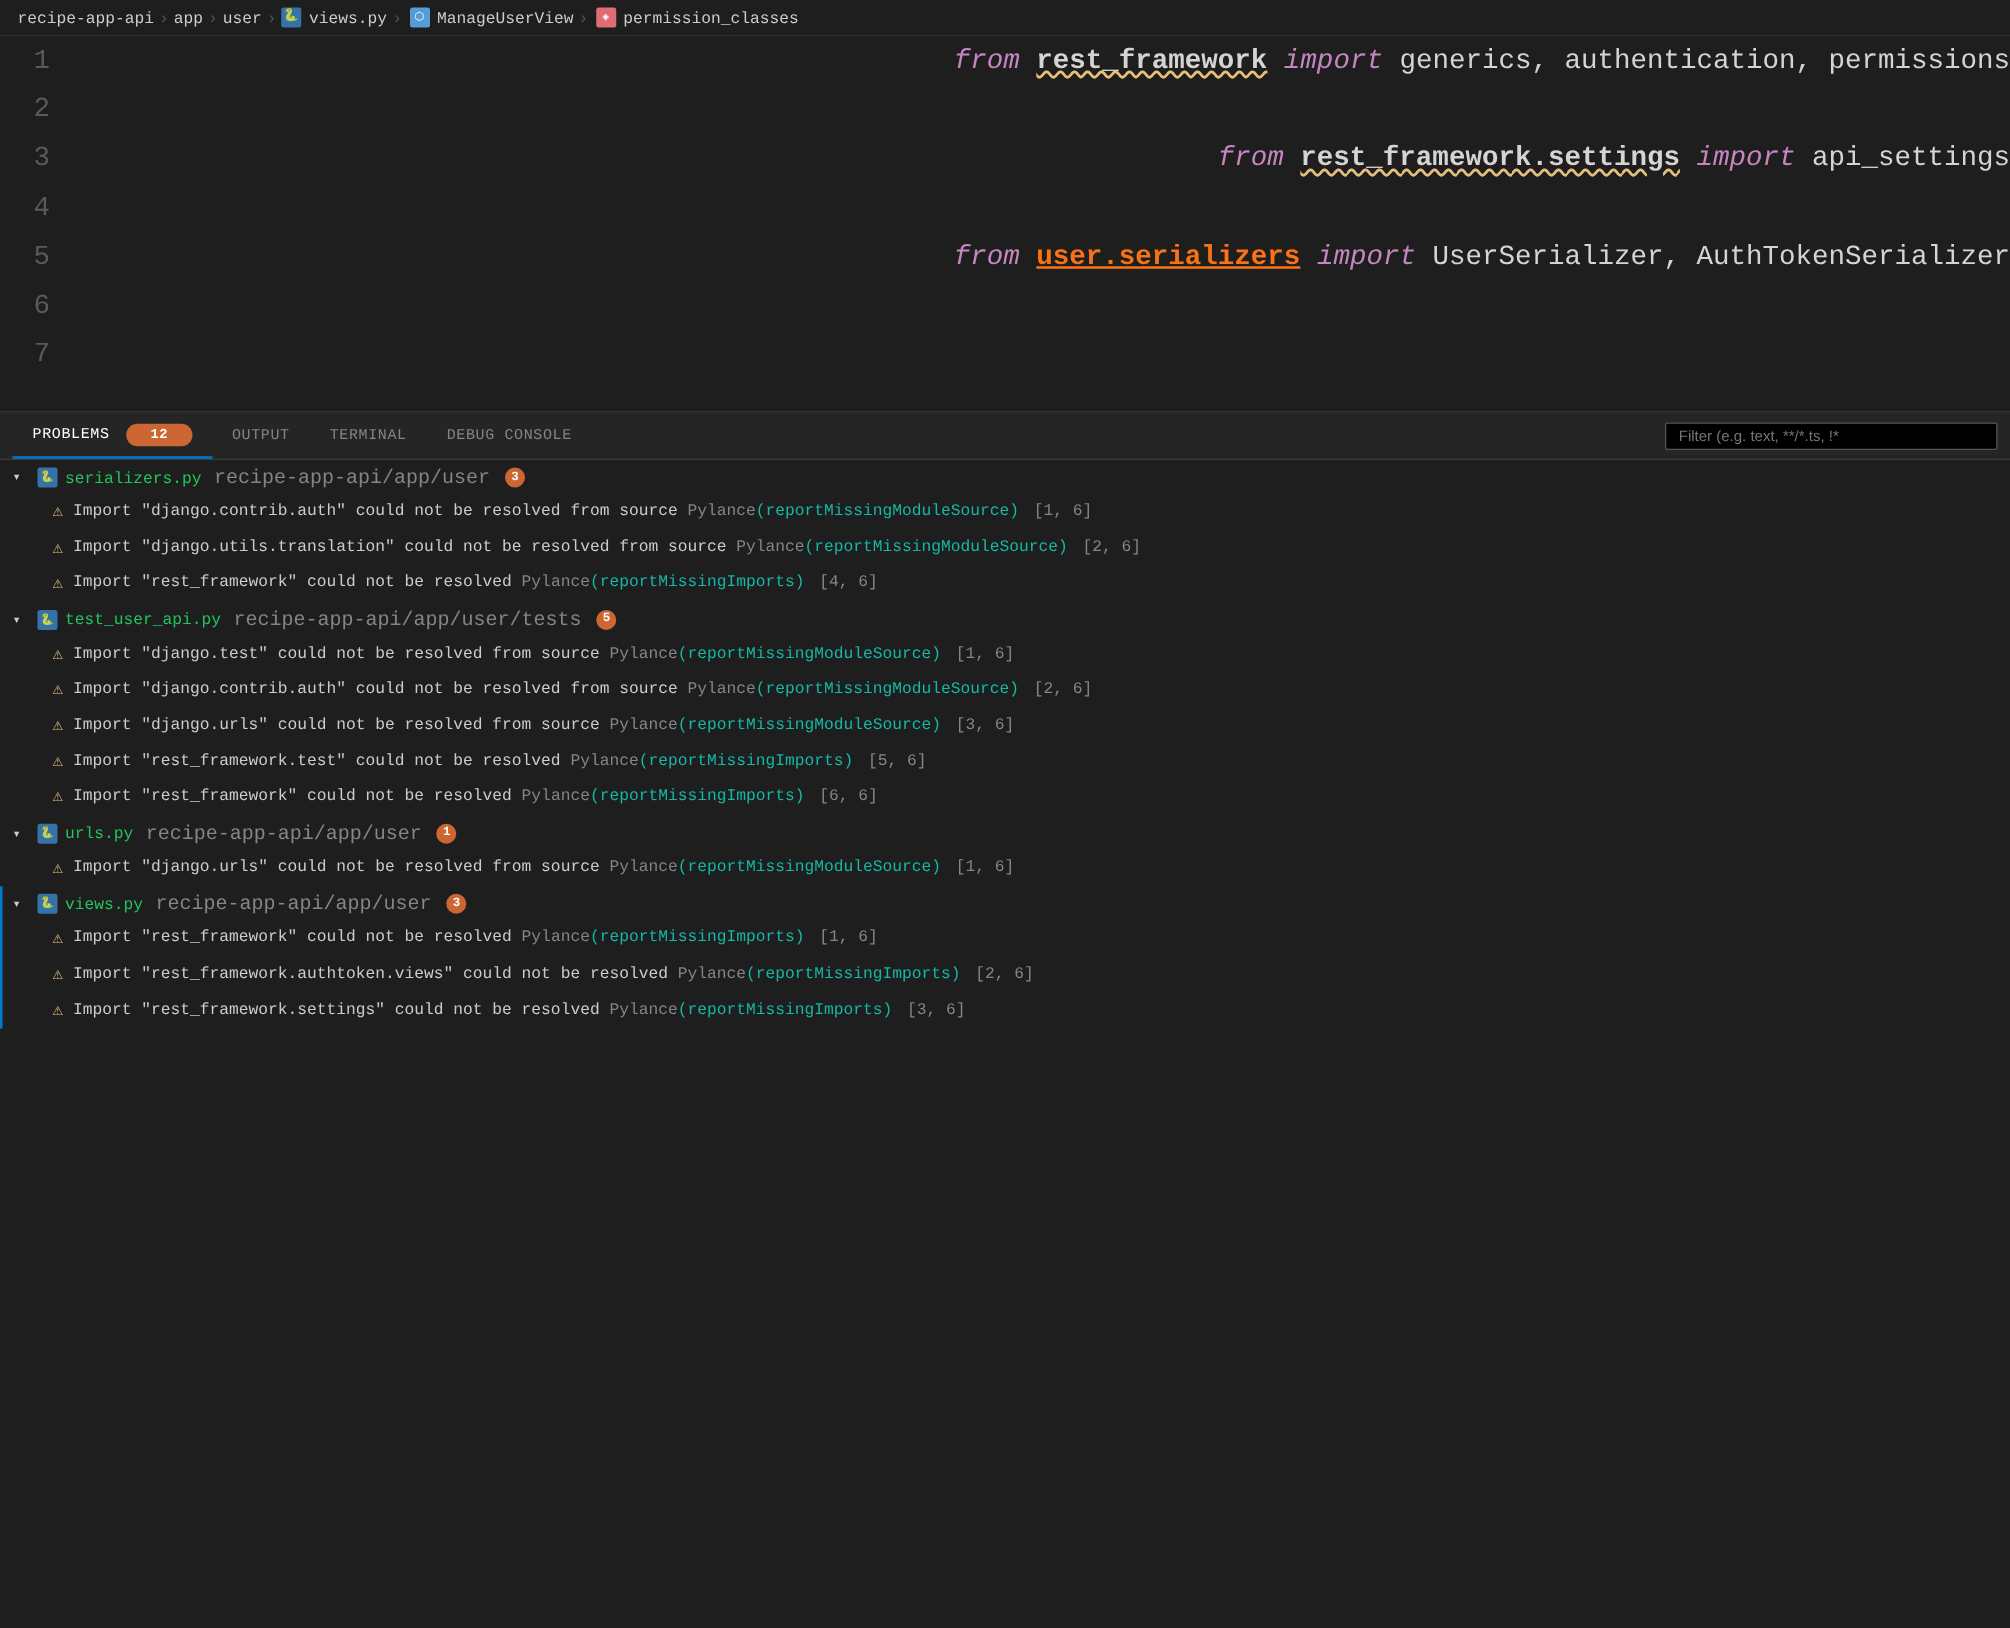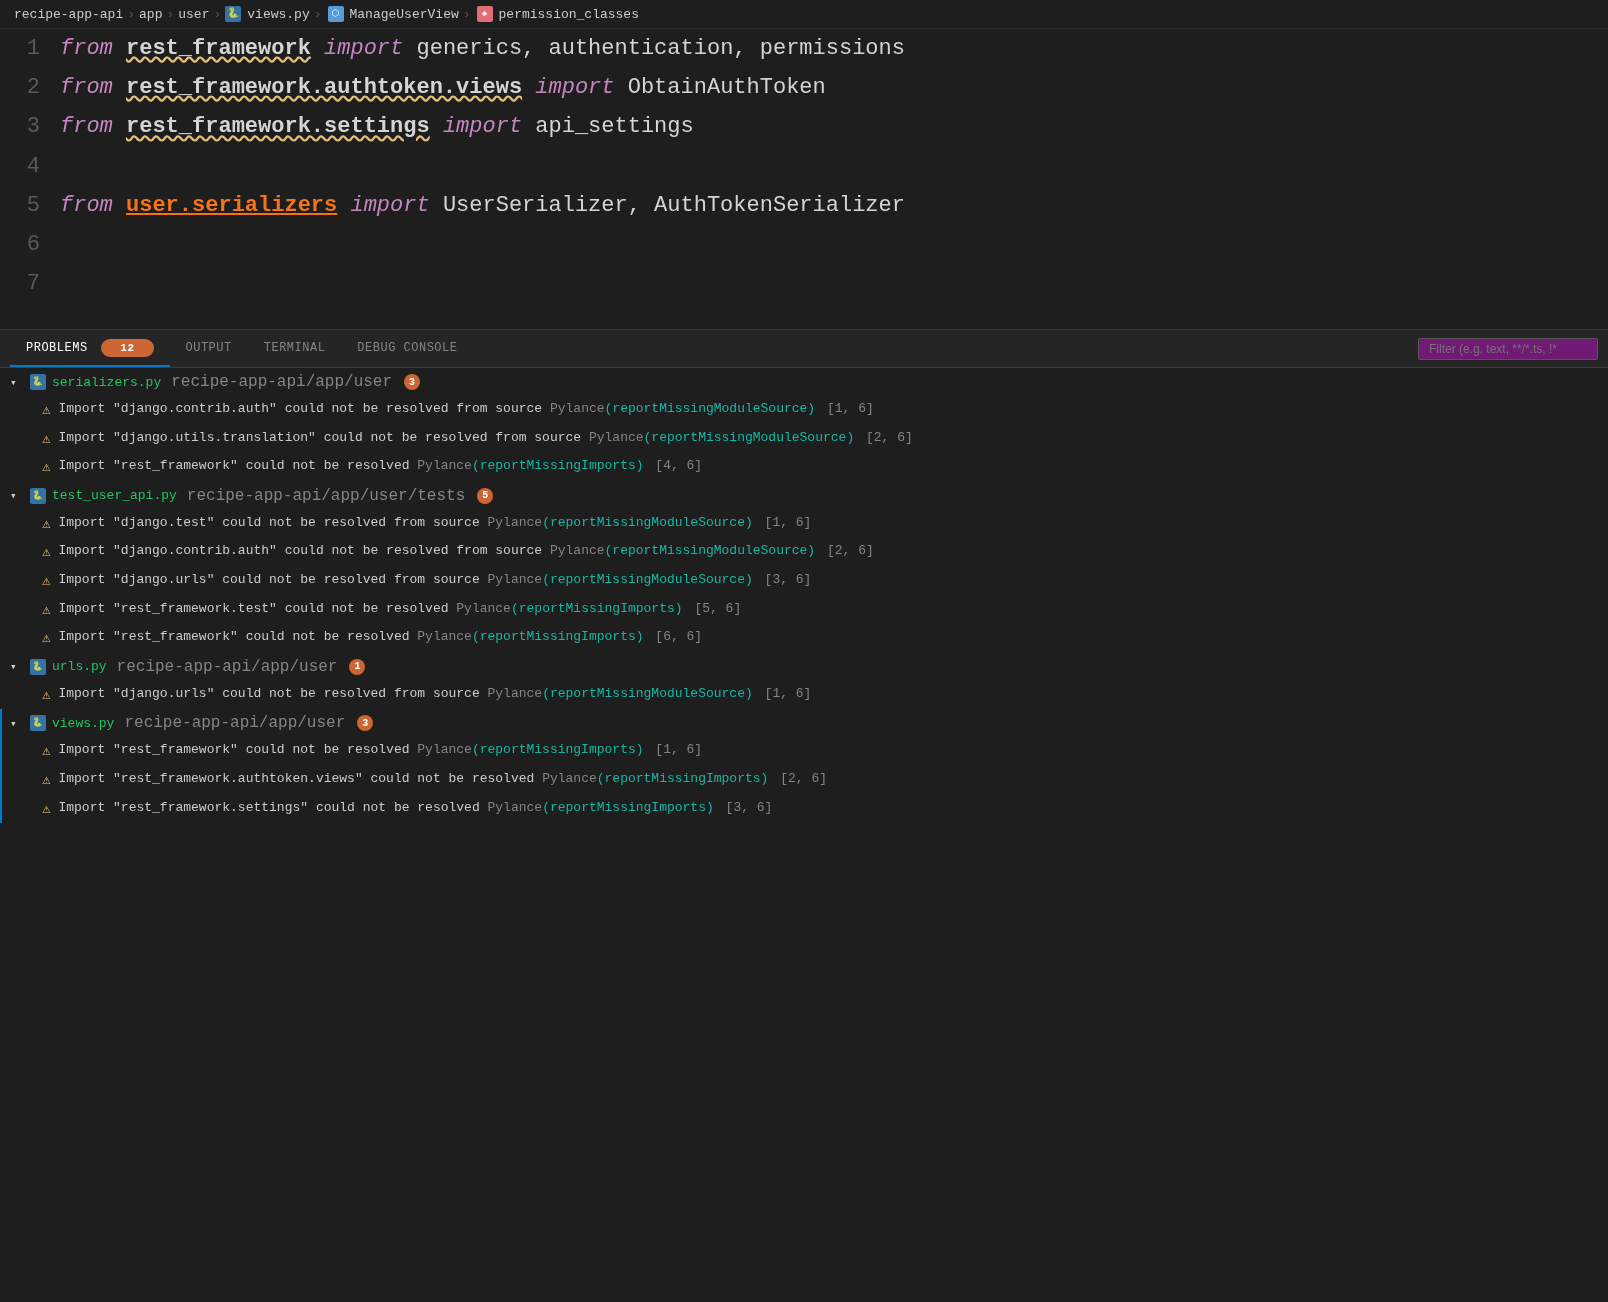--- a/index.html
+++ b/index.html
@@ -86,20 +86,21 @@
       width: 60px;
       text-align: right;
       padding-right: 20px;
       flex-shrink: 0;
       font-size: 22px;
       user-select: none;
     }
 
     .code-content {
       flex: 1;
+      text-align: right;
     }
 
     
     .kw-from    { color: #c586c0; font-style: italic; }
     .kw-import  { color: #c586c0; font-style: italic; }
     .mod        { color: #d4d4d4; font-weight: bold; text-decoration: underline wavy #ff6464; }
     .mod-plain  { color: #f97316; font-weight: bold; text-decoration: underline; }
     .plain      { color: #d4d4d4; }
 
     
@@ -164,27 +165,27 @@
       font-size: 10px;
       min-width: 16px;
       height: 16px;
       padding: 0 4px;
       margin-left: 6px;
       font-weight: bold;
     }
 
     .filter-input {
       margin-left: auto;
-      background: #701a75;
+      background: #000000;
       border: 1px solid #555;
       color: #ccc;
       padding: 3px 10px;
       font-size: 12px;
       border-radius: 2px;
-      width: 180px;
+      width: 266px;
     }
 
     
     .problems-list {
       background: #1e1e1e;
       overflow-y: auto;
       font-size: 13px;
     }
 
     .file-group {
@@ -305,28 +306,20 @@
       <span class="plain"> </span>
       <span class="mod squiggle-yellow">rest_framework</span>
       <span class="plain"> </span>
       <span class="kw-import">import</span>
       <span class="plain"> generics, authentication, permissions</span>
     </span>
   </div>
 
   <div class="code-line">
     <span class="line-num">2</span>
-    <span class="code-content">
-      <span class="kw-from">from</span>
-      <span class="plain"> </span>
-      <span class="mod squiggle-yellow">rest_framework.authtoken.views</span>
-      <span class="plain"> </span>
-      <span class="kw-import">import</span>
-      <span class="plain"> ObtainAuthToken</span>
-    </span>
   </div>
 
   <div class="code-line">
     <span class="line-num">3</span>
     <span class="code-content">
       <span class="kw-from">from</span>
       <span class="plain"> </span>
       <span class="mod squiggle-yellow">rest_framework.settings</span>
       <span class="plain"> </span>
       <span class="kw-import">import</span>

